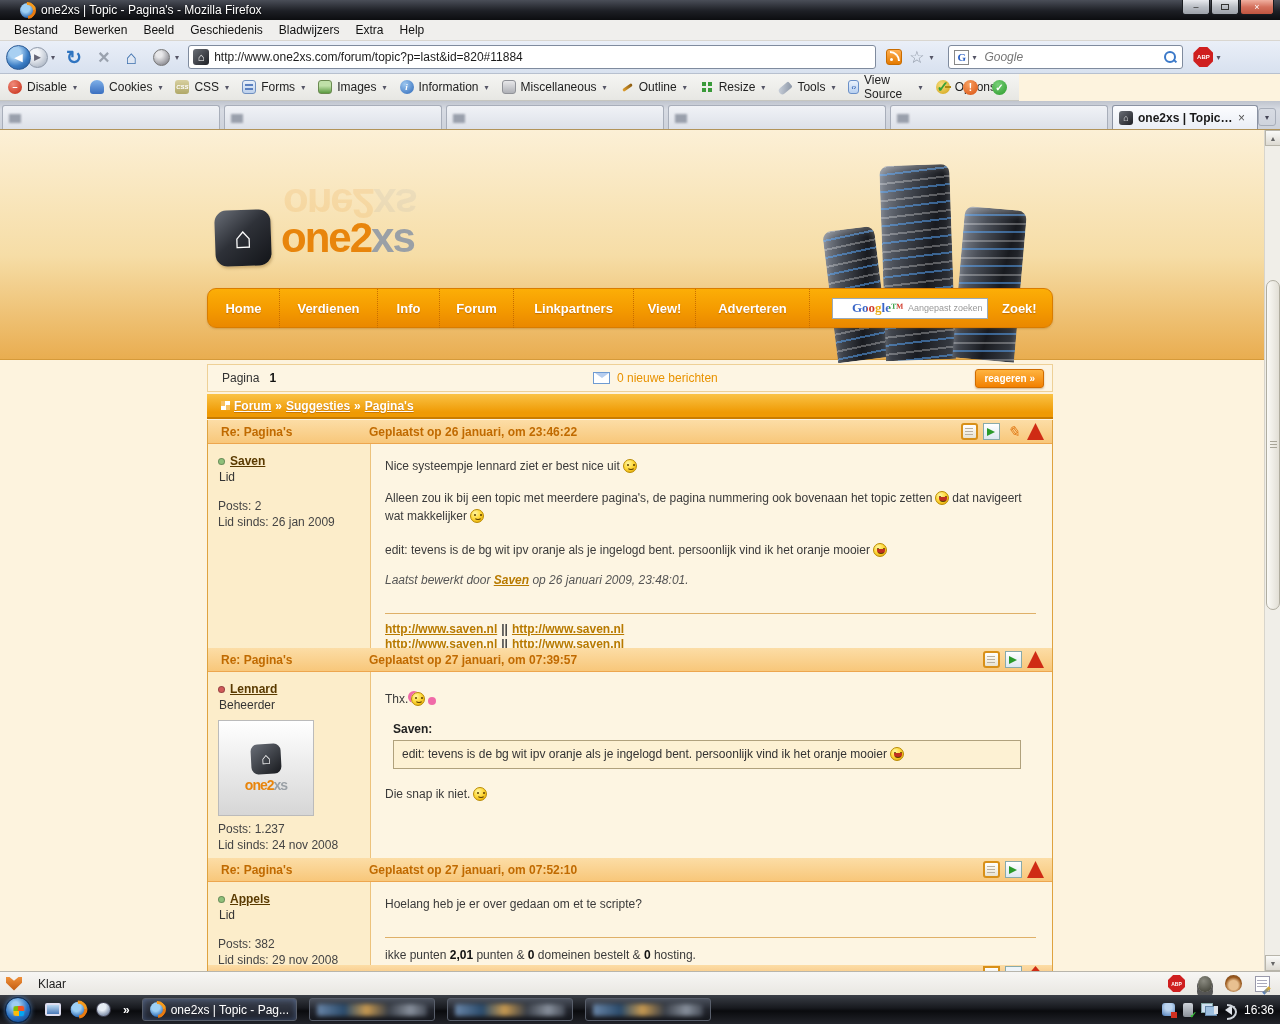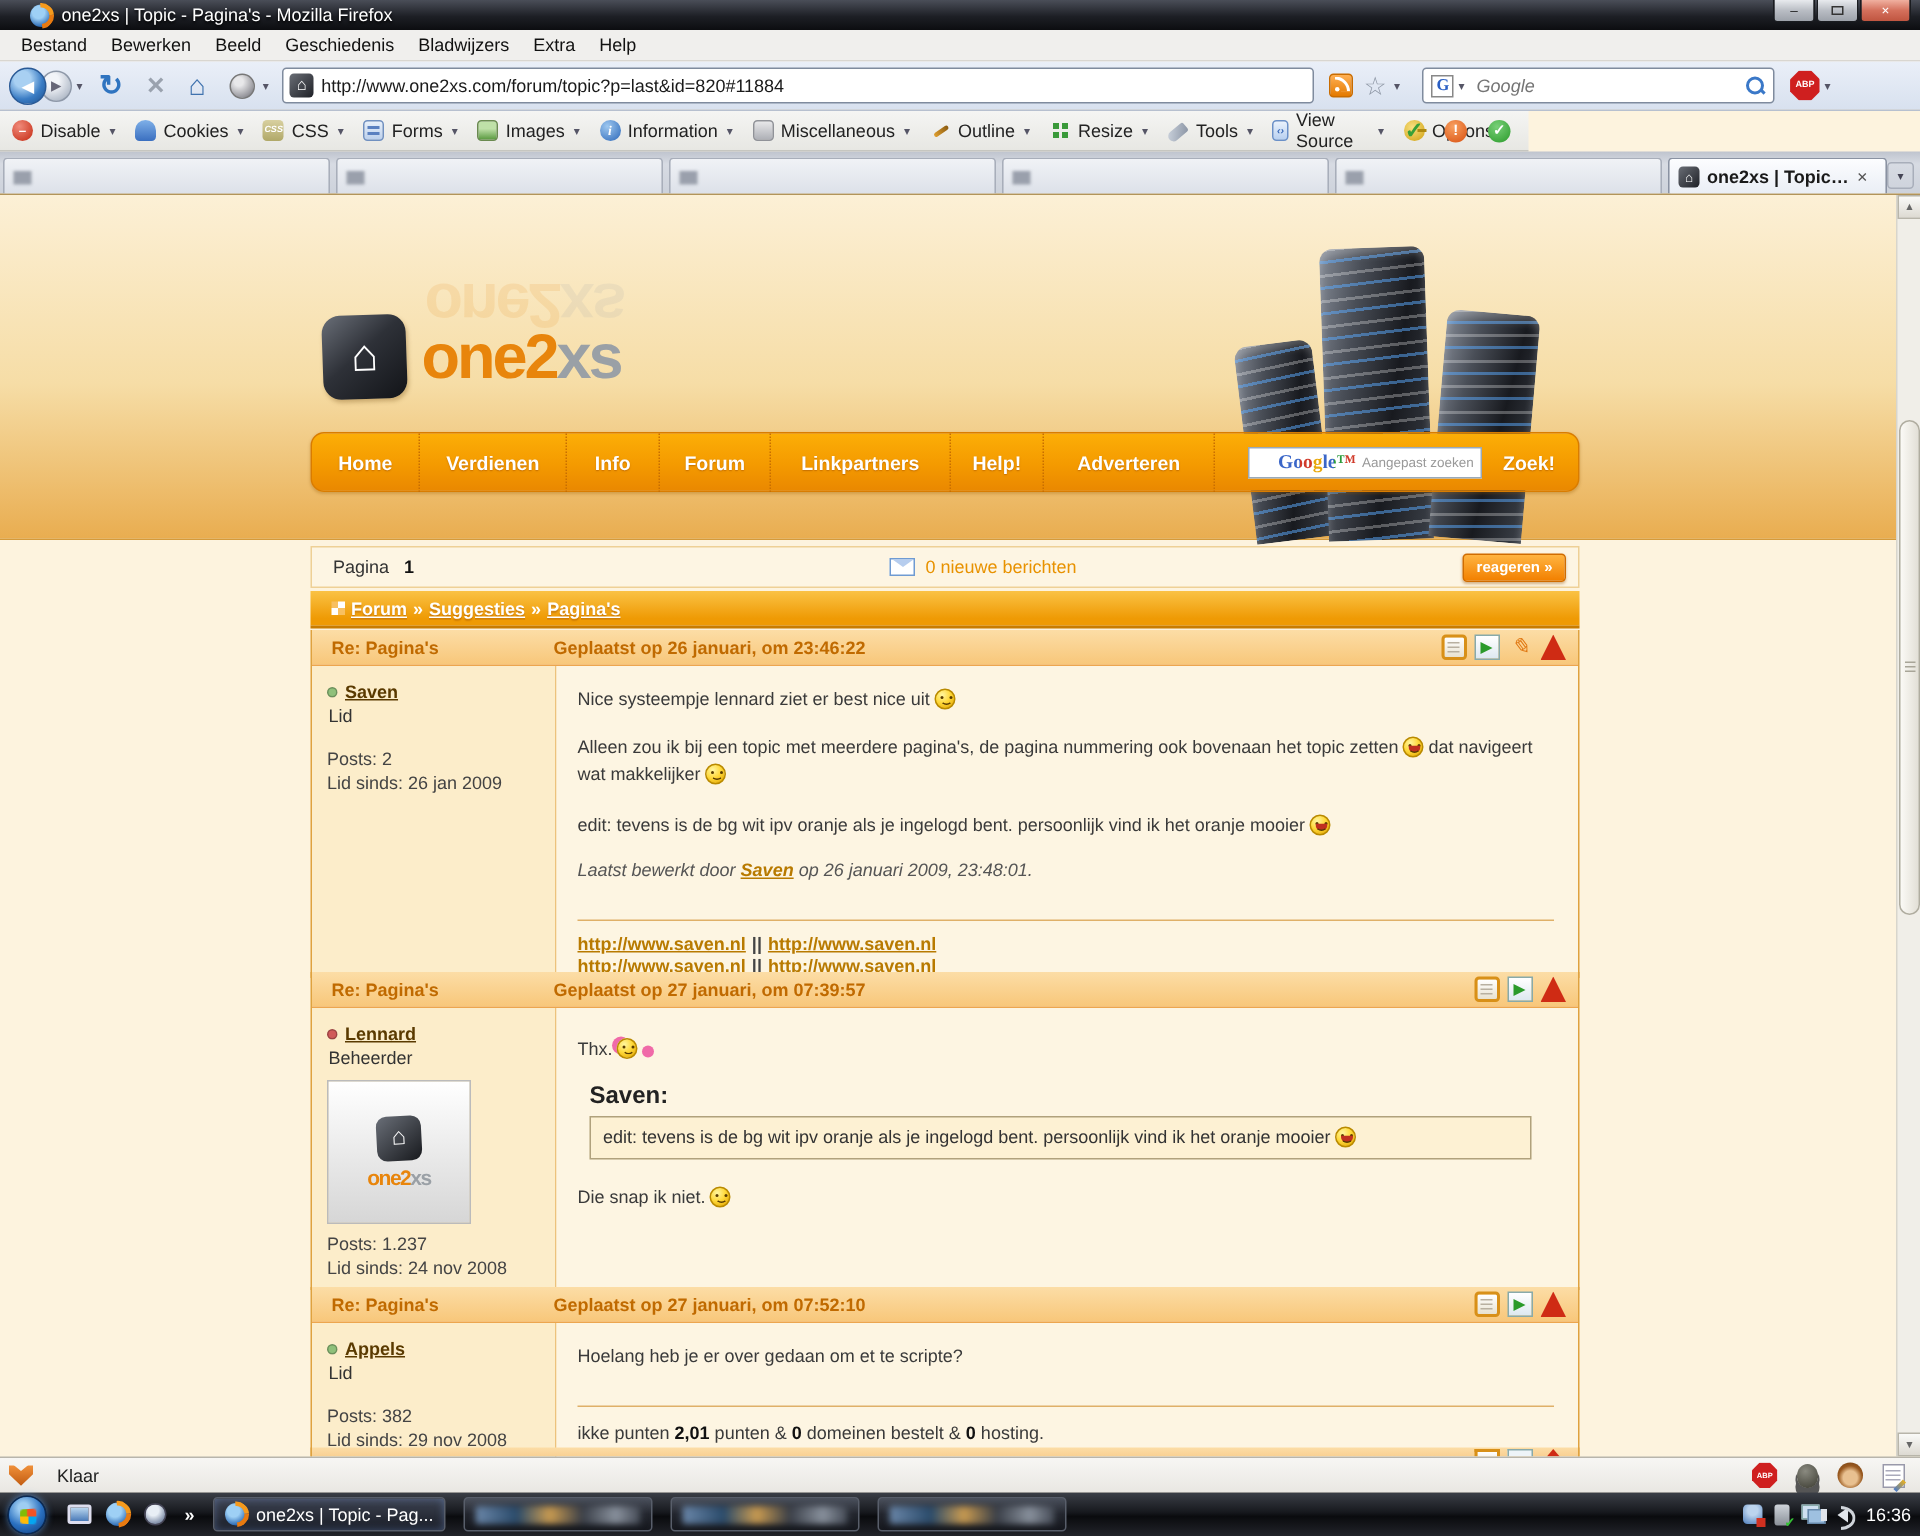--- a/index.html
+++ b/index.html
@@ -245,21 +245,21 @@
   .smiley.grin::after { background:#c03020; height:4px; }
   .smiley.cheer { box-shadow:-4px -2px 0 -1px #f06aa8, 14px 2px 0 -3px #f06aa8; }
 
   .lastedit { font-size:12px; font-style:italic; color:#555; }
   .lastedit a { color:#b87a00; text-decoration:underline; font-weight:bold; }
   .sig-hr, .c-hr { border:none; border-top:1px solid #dfb068; margin:0 2px 0 0; }
   .sig { font-size:12px; font-weight:bold; line-height:15px; }
   .sig a { color:#b87a00; text-decoration:underline; }
   .sig .ssep { color:#444; margin:0 4px; }
 
-  .quote-label { font-size:16px; font-weight:bold; color:#222; margin:0 0 4px 8px; }
+  .quote-label { font-size:12px; font-weight:bold; color:#222; margin:0 0 4px 8px; }
   .quote-box { width:628px; margin-left:8px; border:1px solid #b0a17c; background:#fdf1d3;
     padding:5px 8px; font-size:12px; color:#333; line-height:17px; }
 
   .b { font-weight:bold; color:#111; }
 
   .post4sliver { position:absolute; left:0; top:835px; width:846px; height:6px; overflow:hidden;
     border-left:1px solid #dfa23f; border-right:1px solid #dfa23f;
     background:linear-gradient(#fcdda6,#f9d092); }
   .sliver-icons { position:absolute; right:8px; top:1px; display:flex; gap:5px; }
   .sliver-icons i { width:17px; height:10px; display:block; }
@@ -494,21 +494,21 @@
       <div class="logo-reflect">
         <span class="logo-text"><span class="p1">one2</span><span class="p2">xs</span></span>
       </div>
 
       <div class="mainnav">
         <span class="item nv0">Home</span>
         <span class="item nv1">Verdienen</span>
         <span class="item nv2">Info</span>
         <span class="item nv3">Forum</span>
         <span class="item nv4">Linkpartners</span>
-        <span class="item nv5">Help!</span>
+        <span class="item nv5">View!</span>
         <span class="item nv6">Adverteren</span>
         <span class="gsearch">
           <span class="glogo">Google™</span>
           <span class="ghint">Aangepast zoeken</span>
         </span>
         <span class="zoek">Zoek!</span>
       </div>
 
       <div class="pagerow">
         <span class="plabel">Pagina</span>

